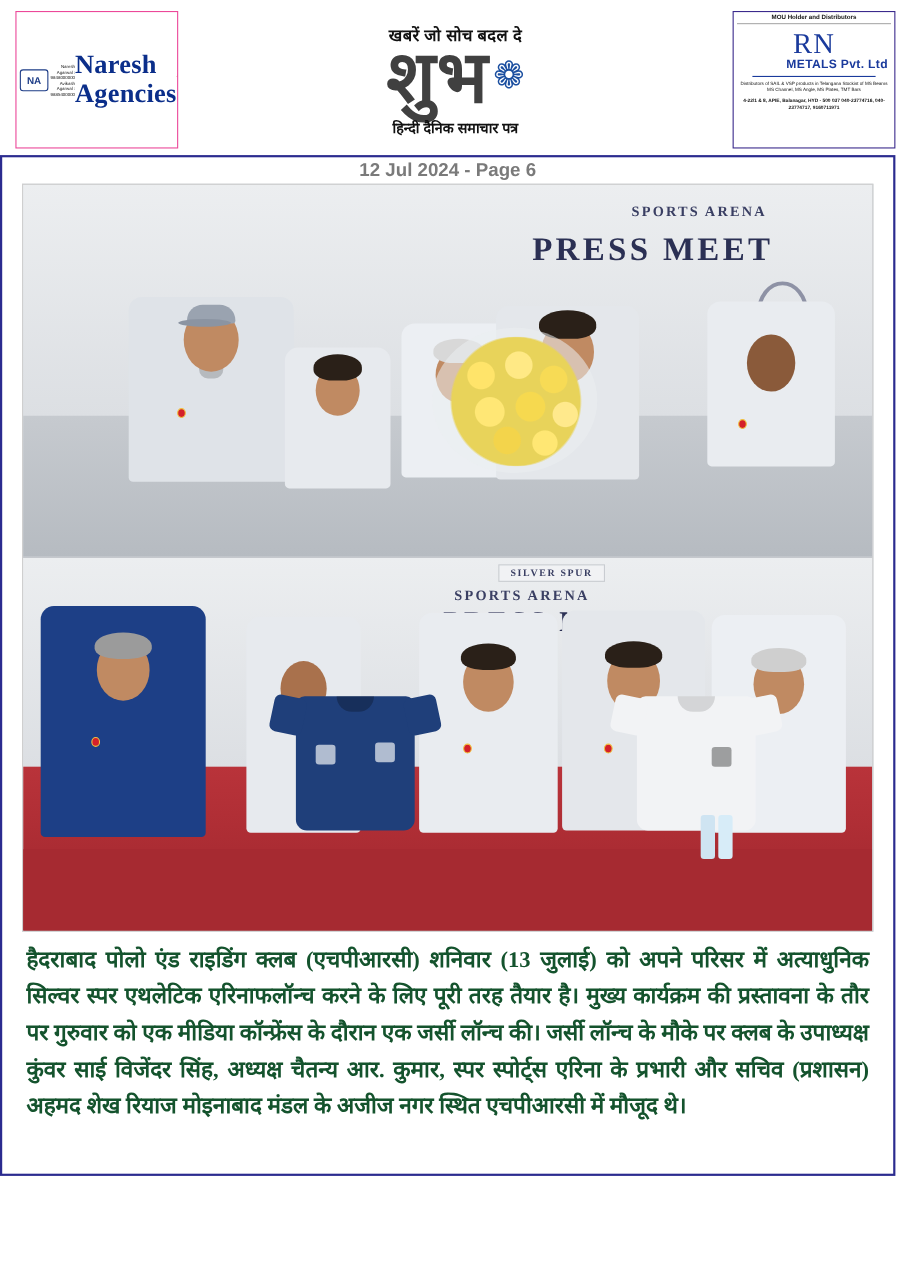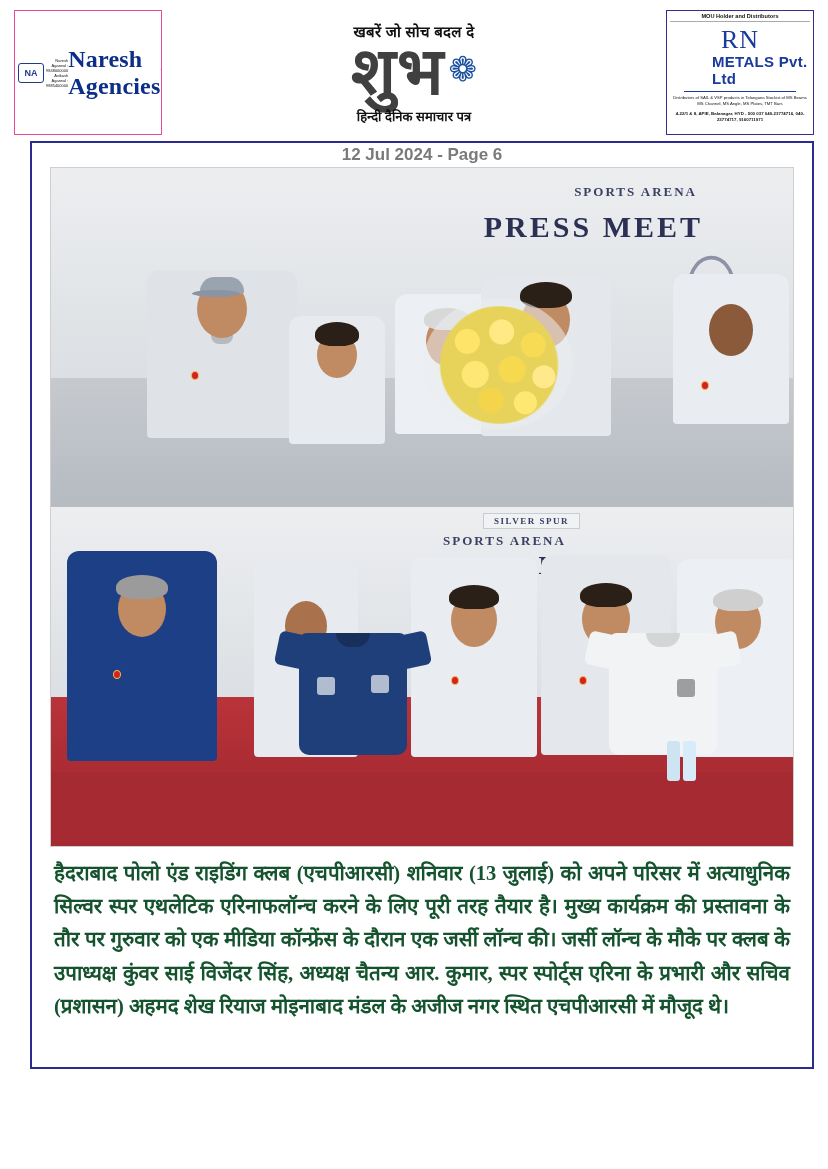--- a/index.html
+++ b/index.html
@@ -143,21 +143,21 @@
     margin-top: 5px;
     color: #1a3a9c;
     font-family: "Liberation Serif", serif;
     font-weight: normal;
     font-size: 26px;
     line-height: 1;
     letter-spacing: 1px;
   }
   .rn-sub {
     color: #1a3a9c;
-    font-size: 15px; font-weight: bold;
+    font-size: 11px; font-weight: bold;
     letter-spacing: .3px;
     padding-left: 42px;
   }
   .rn-rule {
     width: 80%; height: 1px; background: #1a3a9c; margin: 4px 0 3px;
   }
   .rn-lines {
     font-size: 4.2px; color: #111; text-align: center; line-height: 1.45;
   }
   .rn-addr {
@@ -175,21 +175,21 @@
     font-size: 8.6px;
     color: #111;
     text-align: center;
     white-space: nowrap;
     overflow: hidden;
   }
 
   
   .article-frame {
     position: relative;
-    margin: 6px 14px 0 30px;
+    margin: 6px 14px 0 0;
     border: 2px solid #2b2b8f;
     background: #ffffff;
     height: 928px;
     overflow: hidden;
   }
   .page-stamp {
     text-align: center;
     color: #7a7a7a;
     font-size: 17px;
     font-weight: bold;

